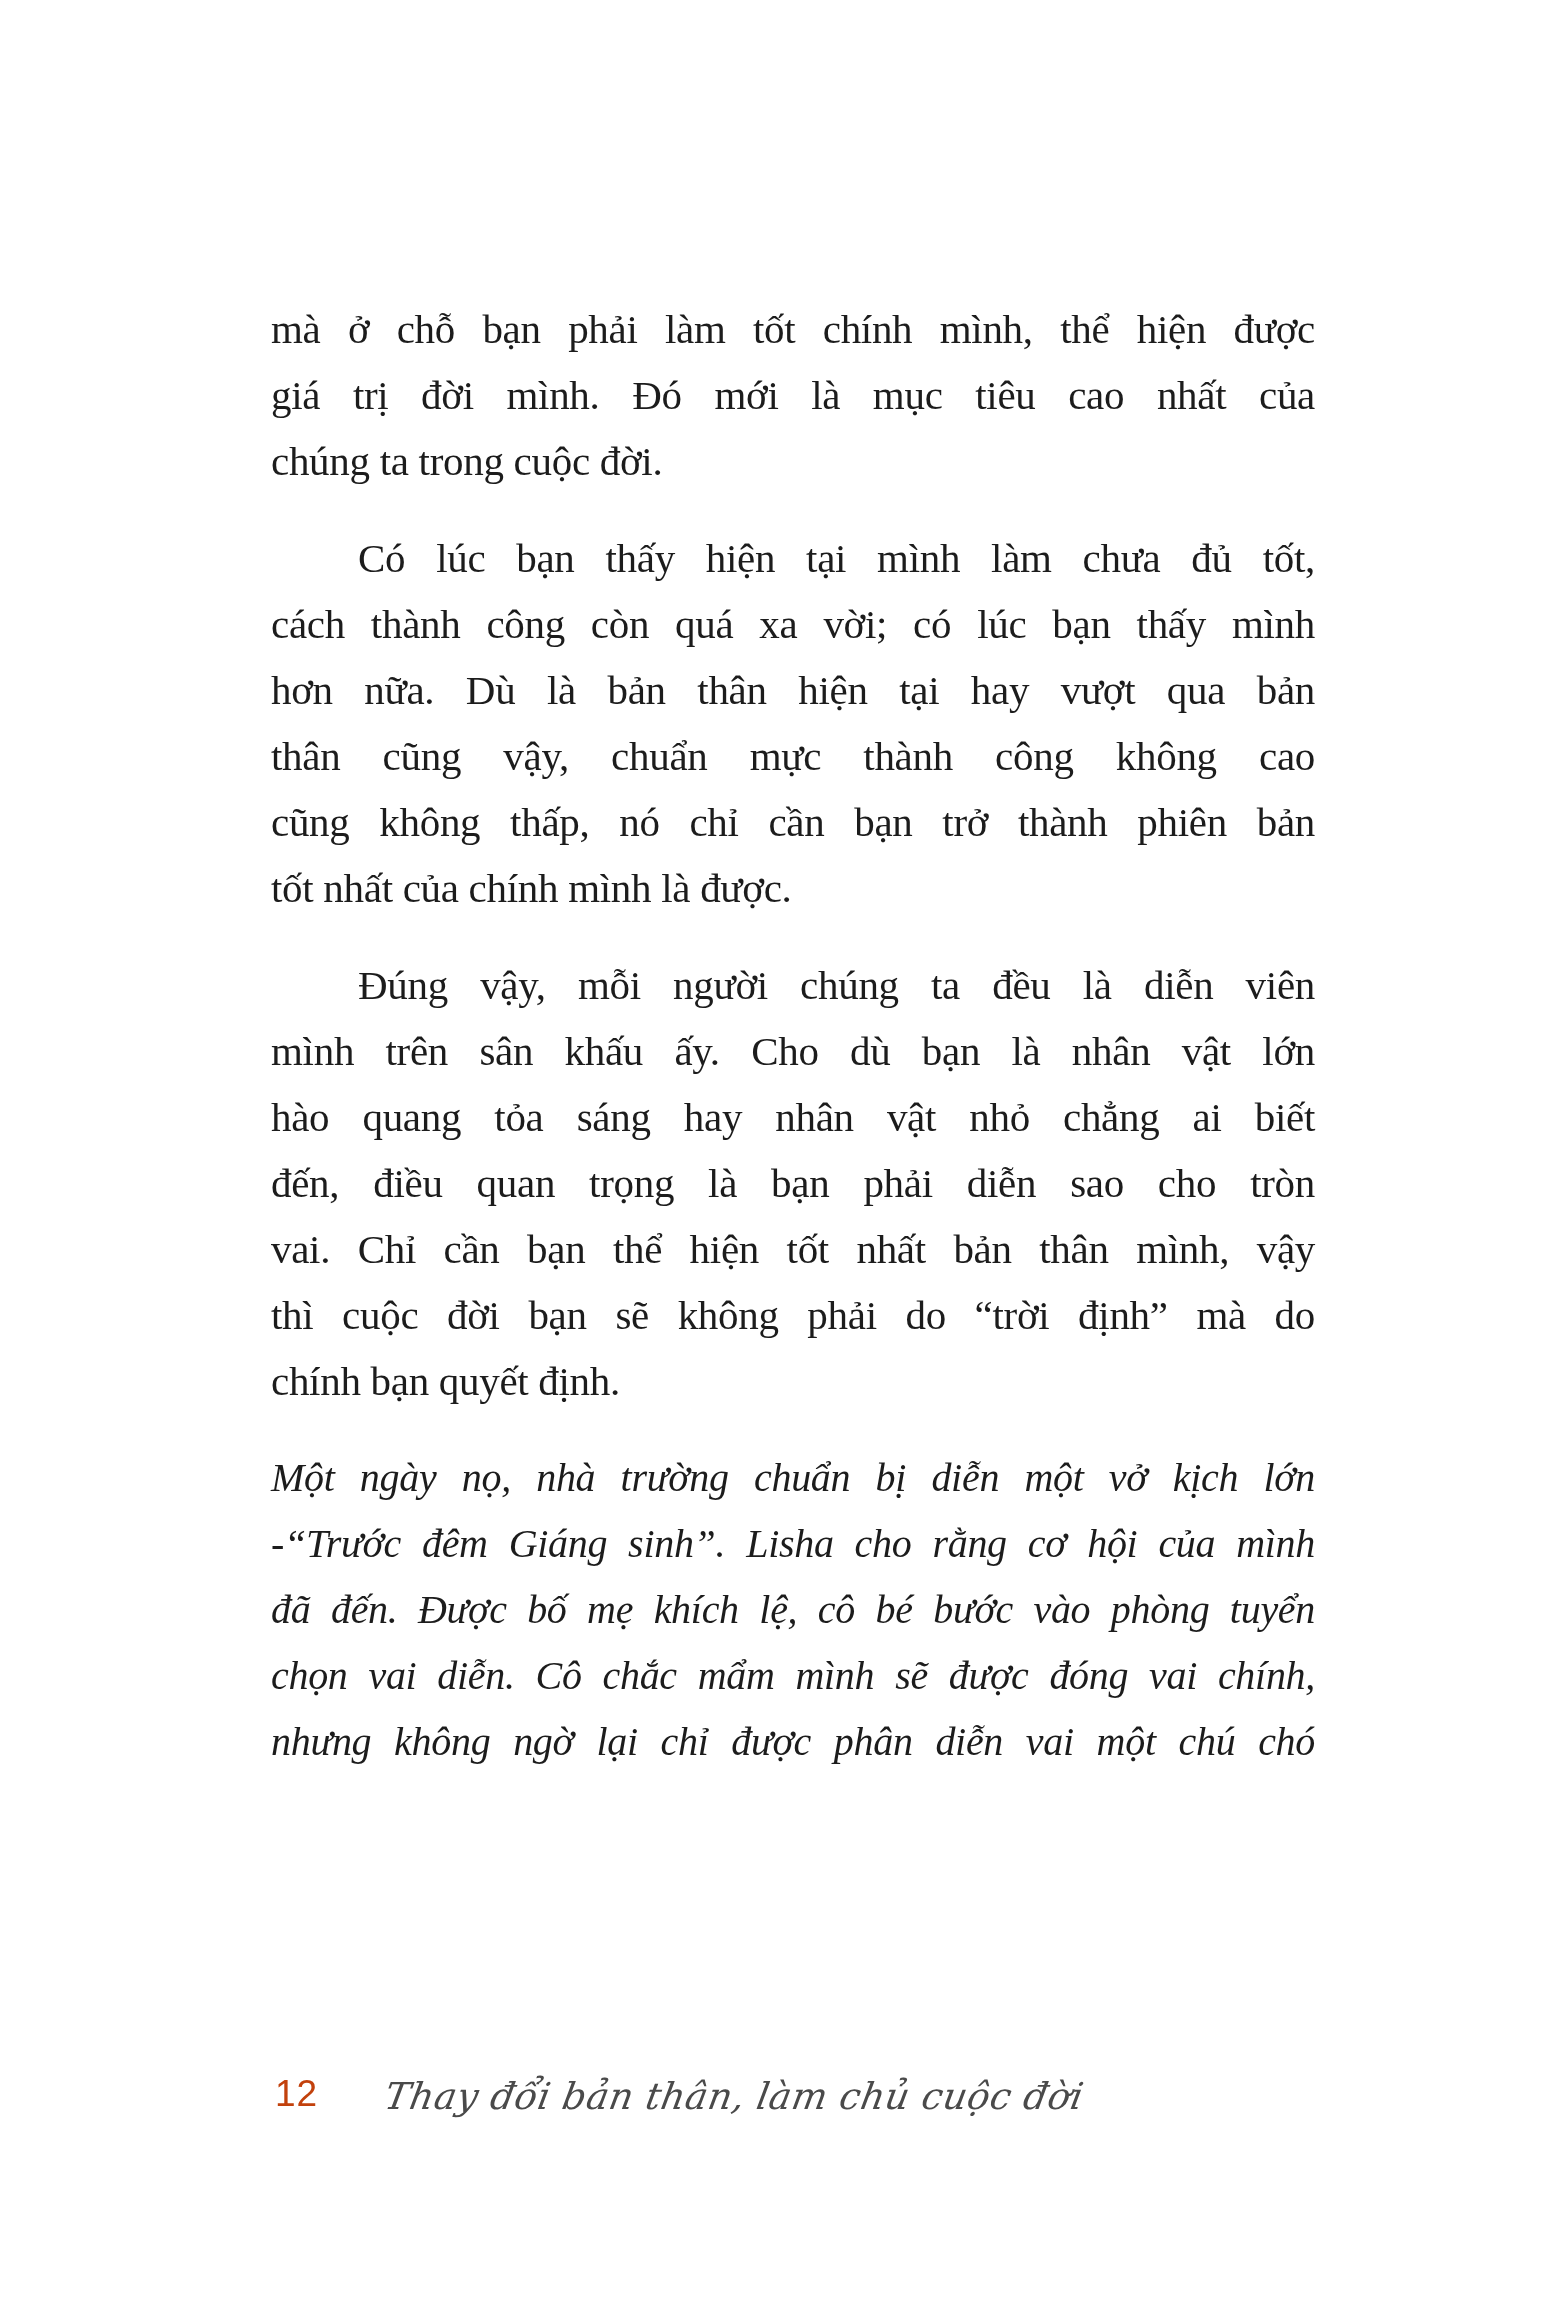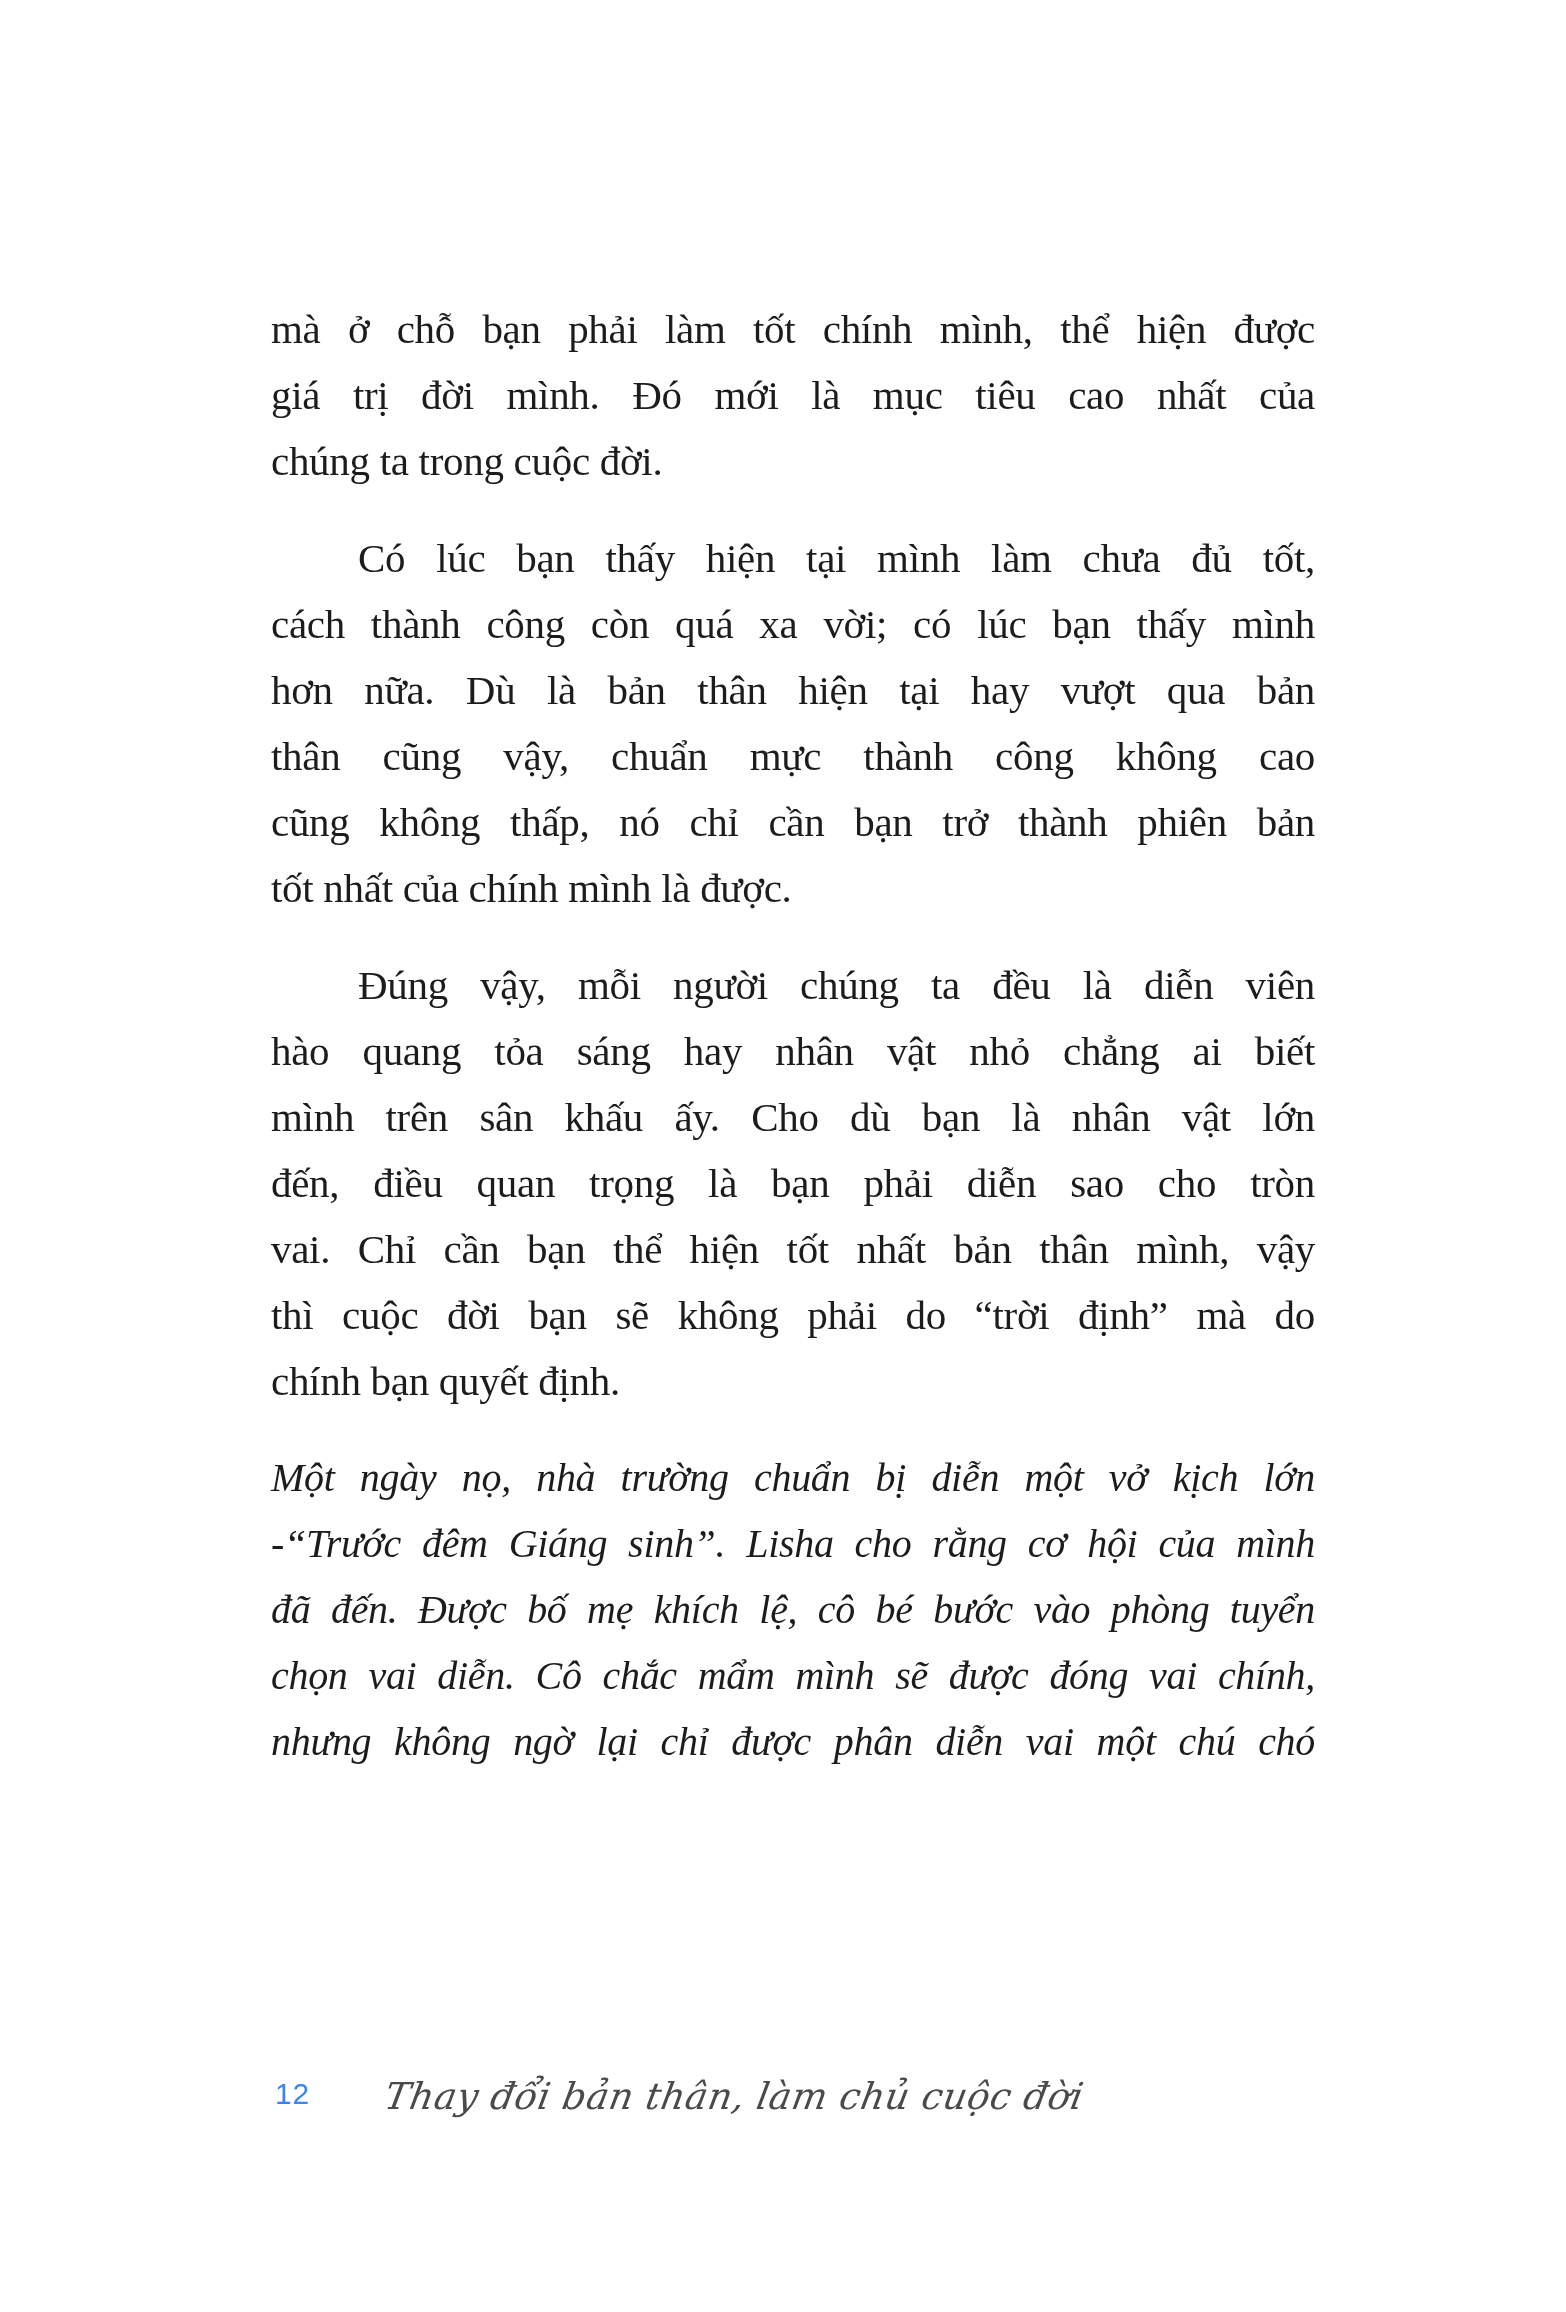--- a/index.html
+++ b/index.html
@@ -37,23 +37,23 @@
   .footer {
     position: absolute;
     left: 0; top: 2057px;
     width: 1567px; height: 102px;
   }
   .page-number {
     position: absolute;
     left: 275px;
     top: 20.4px;
     font-family: "Liberation Sans", sans-serif;
-    font-size: 30px;
+    font-size: 37px;
     line-height: 34px;
-    color: #3b82f6;
+    color: #c2410c;
     letter-spacing: 0.9px;
   }
   .footer-title {
     position: absolute;
     left: 378px;
     top: 0px;
     font-family: "DejaVu Serif", serif;
     font-style: italic;
     font-size: 37px;
     line-height: 80px;
@@ -81,22 +81,22 @@
       <div class="line first">Có lúc bạn thấy hiện tại mình làm chưa đủ tốt,</div>
       <div class="line">cách thành công còn quá xa vời; có lúc bạn thấy mình</div>
       <div class="line">hơn nữa. Dù là bản thân hiện tại hay vượt qua bản</div>
       <div class="line">thân cũng vậy, chuẩn mực thành công không cao</div>
       <div class="line">cũng không thấp, nó chỉ cần bạn trở thành phiên bản</div>
       <div class="line endpara">tốt nhất của chính mình là được.</div>
     </div>
 
     <div class="para">
       <div class="line first">Đúng vậy, mỗi người chúng ta đều là diễn viên</div>
+      <div class="line">mình trên sân khấu ấy. Cho dù bạn là nhân vật lớn</div>
       <div class="line">hào quang tỏa sáng hay nhân vật nhỏ chẳng ai biết</div>
-      <div class="line">mình trên sân khấu ấy. Cho dù bạn là nhân vật lớn</div>
       <div class="line">đến, điều quan trọng là bạn phải diễn sao cho tròn</div>
       <div class="line">vai. Chỉ cần bạn thể hiện tốt nhất bản thân mình, vậy</div>
       <div class="line">thì cuộc đời bạn sẽ không phải do “trời định” mà do</div>
       <div class="line endpara">chính bạn quyết định.</div>
     </div>
 
     <div class="para italic">
       <div class="line">Một ngày nọ, nhà trường chuẩn bị diễn một vở kịch lớn</div>
       <div class="line">-“Trước đêm Giáng sinh”. Lisha cho rằng cơ hội của mình</div>
       <div class="line">đã đến. Được bố mẹ khích lệ, cô bé bước vào phòng tuyển</div>

